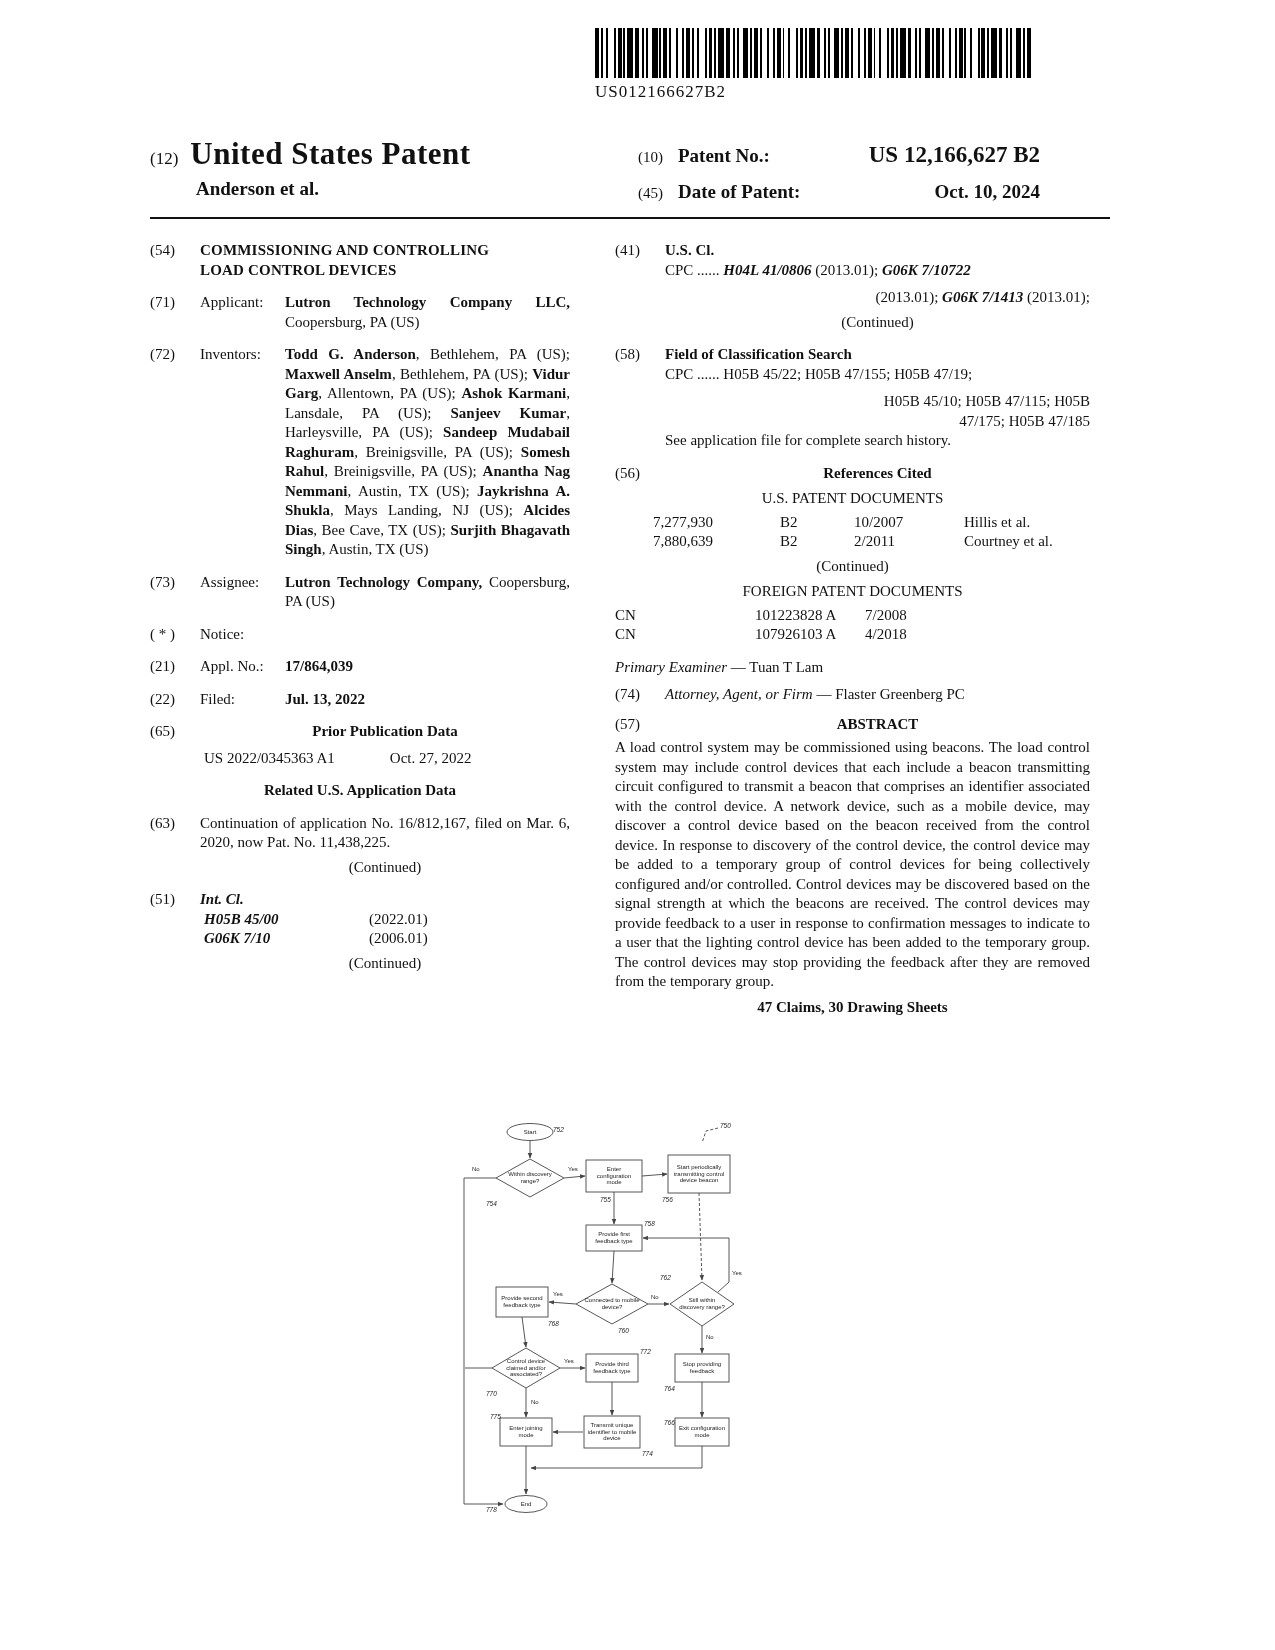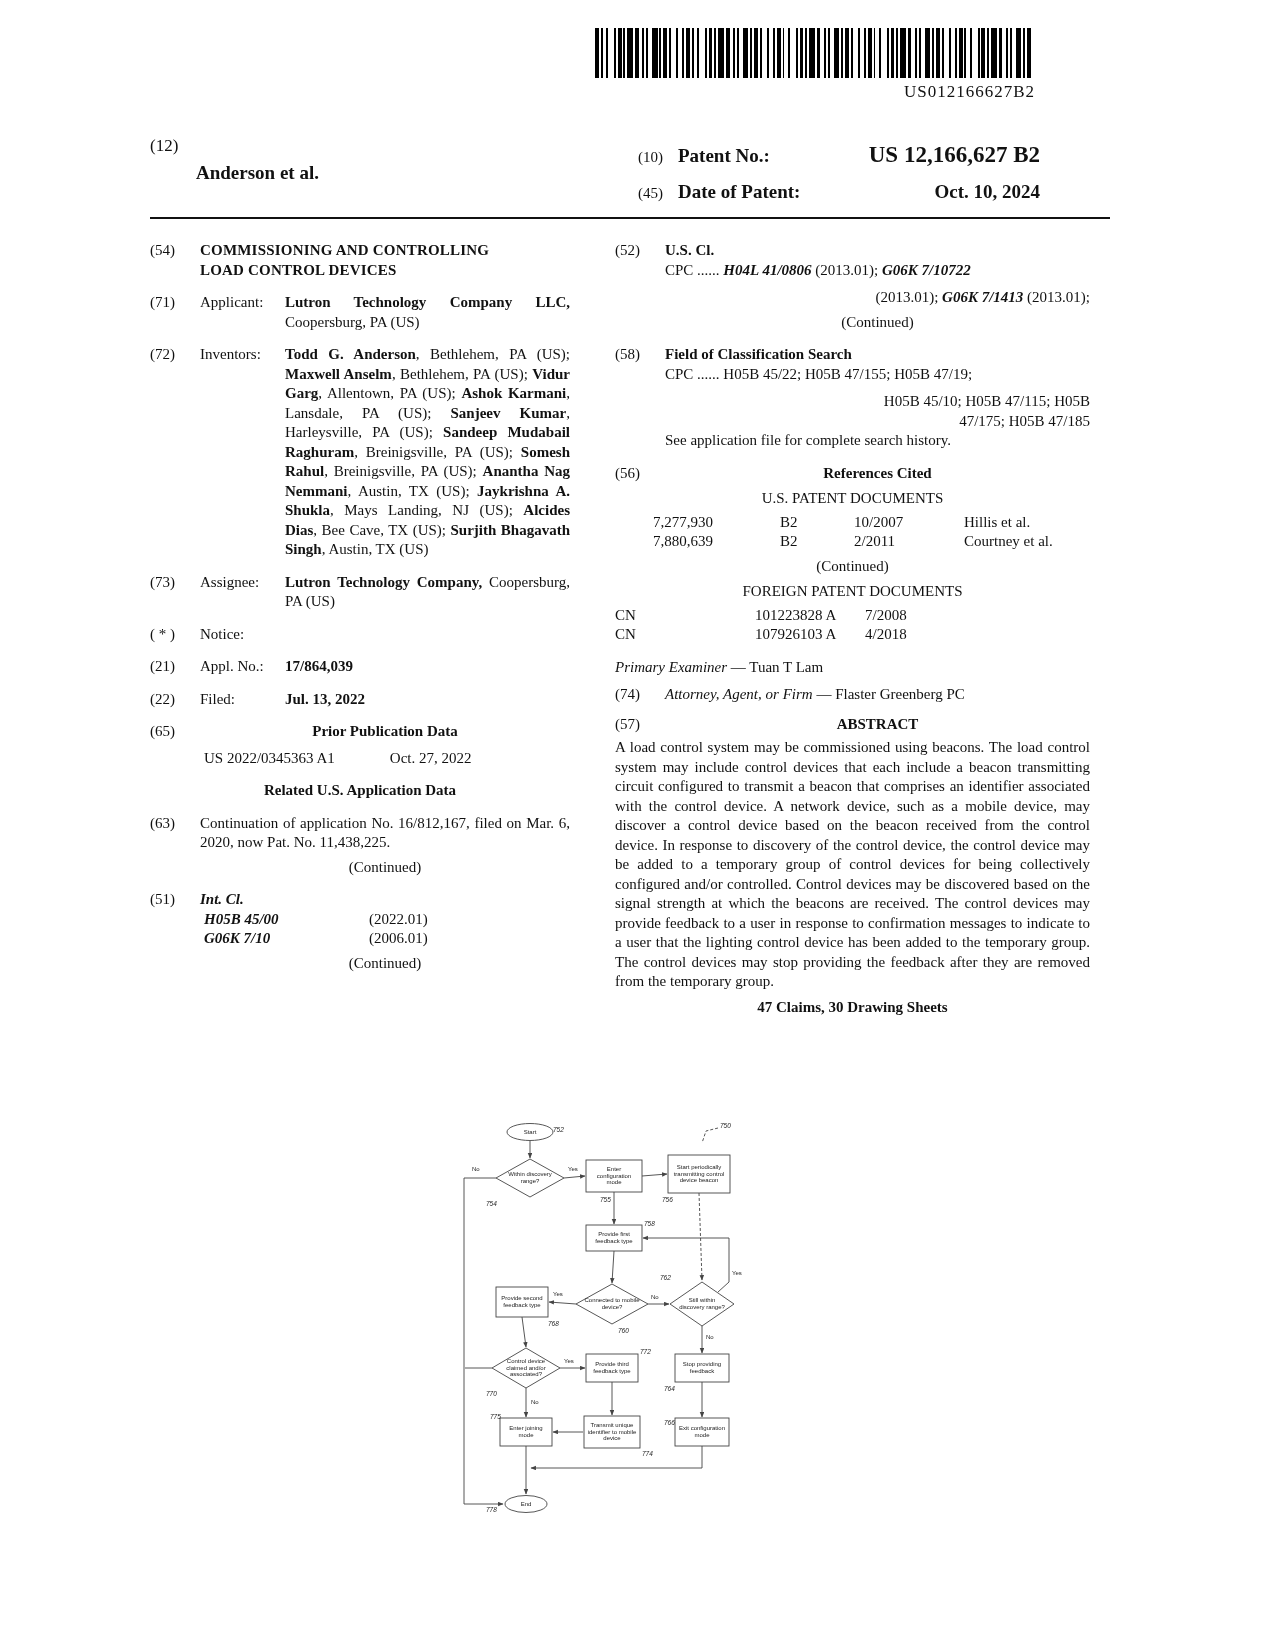--- a/index.html
+++ b/index.html
@@ -11,21 +11,21 @@
   }
   .bold { font-weight:bold; }
   .bi { font-weight:bold; font-style:italic; }
   .chead { text-align:center; font-weight:bold; }
   .cnorm { text-align:center; }
   .cont { text-align:center; margin-top:5px; }
   .just { text-align:justify; }
 
   
   .barcode-wrap { position:absolute; left:595px; top:28px; width:440px; height:50px; overflow:hidden; white-space:nowrap; }
-  .barcode-num { position:absolute; left:595px; top:82px; width:440px; text-align:right; font-size:17px; letter-spacing:1px; }
+  .barcode-num { position:absolute; left:595px; top:82px; width:440px; text-align:left; font-size:17px; letter-spacing:1px; }
 
   
   .hdr-left { position:absolute; left:150px; top:136px; }
   .hdr-line1 { display:flex; align-items:baseline; gap:12px; }
   .hdr-num12 { font-size:17px; }
   .hdr-title { font-size:31px; font-weight:bold; letter-spacing:0.5px; }
   .hdr-authors { font-size:19px; font-weight:bold; margin:6px 0 0 46px; }
   .hdr-right { position:absolute; left:638px; top:142px; width:402px; }
   .hdr-row { display:grid; grid-template-columns:40px 175px 1fr; align-items:baseline; margin-bottom:13px; }
   .hdr-row .paren { font-size:15px; }
@@ -68,20 +68,21 @@
 <body>
 
 <div class="page">
 
   <div class="barcode-wrap" id="barcode-bars"><span style="display:inline-block;vertical-align:top;height:100%;width:3.8px;background:#000;"></span><span style="display:inline-block;vertical-align:top;height:100%;width:1.9px;"></span><span style="display:inline-block;vertical-align:top;height:100%;width:1.9px;background:#000;"></span><span style="display:inline-block;vertical-align:top;height:100%;width:3.8px;"></span><span style="display:inline-block;vertical-align:top;height:100%;width:1.9px;background:#000;"></span><span style="display:inline-block;vertical-align:top;height:100%;width:5.699999999999999px;"></span><span style="display:inline-block;vertical-align:top;height:100%;width:1.9px;background:#000;"></span><span style="display:inline-block;vertical-align:top;height:100%;width:1.9px;"></span><span style="display:inline-block;vertical-align:top;height:100%;width:3.8px;background:#000;"></span><span style="display:inline-block;vertical-align:top;height:100%;width:1.9px;"></span><span style="display:inline-block;vertical-align:top;height:100%;width:1.9px;background:#000;"></span><span style="display:inline-block;vertical-align:top;height:100%;width:1.9px;"></span><span style="display:inline-block;vertical-align:top;height:100%;width:5.699999999999999px;background:#000;"></span><span style="display:inline-block;vertical-align:top;height:100%;width:1.9px;"></span><span style="display:inline-block;vertical-align:top;height:100%;width:3.8px;background:#000;"></span><span style="display:inline-block;vertical-align:top;height:100%;width:3.8px;"></span><span style="display:inline-block;vertical-align:top;height:100%;width:1.9px;background:#000;"></span><span style="display:inline-block;vertical-align:top;height:100%;width:1.9px;"></span><span style="display:inline-block;vertical-align:top;height:100%;width:1.9px;background:#000;"></span><span style="display:inline-block;vertical-align:top;height:100%;width:3.8px;"></span><span style="display:inline-block;vertical-align:top;height:100%;width:5.699999999999999px;background:#000;"></span><span style="display:inline-block;vertical-align:top;height:100%;width:1.9px;"></span><span style="display:inline-block;vertical-align:top;height:100%;width:1.9px;background:#000;"></span><span style="display:inline-block;vertical-align:top;height:100%;width:1.9px;"></span><span style="display:inline-block;vertical-align:top;height:100%;width:3.8px;background:#000;"></span><span style="display:inline-block;vertical-align:top;height:100%;width:1.9px;"></span><span style="display:inline-block;vertical-align:top;height:100%;width:1.9px;background:#000;"></span><span style="display:inline-block;vertical-align:top;height:100%;width:5.699999999999999px;"></span><span style="display:inline-block;vertical-align:top;height:100%;width:1.9px;background:#000;"></span><span style="display:inline-block;vertical-align:top;height:100%;width:3.8px;"></span><span style="display:inline-block;vertical-align:top;height:100%;width:1.9px;background:#000;"></span><span style="display:inline-block;vertical-align:top;height:100%;width:1.9px;"></span><span style="display:inline-block;vertical-align:top;height:100%;width:3.8px;background:#000;"></span><span style="display:inline-block;vertical-align:top;height:100%;width:1.9px;"></span><span style="display:inline-block;vertical-align:top;height:100%;width:1.9px;background:#000;"></span><span style="display:inline-block;vertical-align:top;height:100%;width:3.8px;"></span><span style="display:inline-block;vertical-align:top;height:100%;width:1.9px;background:#000;"></span><span style="display:inline-block;vertical-align:top;height:100%;width:5.699999999999999px;"></span><span style="display:inline-block;vertical-align:top;height:100%;width:1.9px;background:#000;"></span><span style="display:inline-block;vertical-align:top;height:100%;width:1.9px;"></span><span style="display:inline-block;vertical-align:top;height:100%;width:3.8px;background:#000;"></span><span style="display:inline-block;vertical-align:top;height:100%;width:1.9px;"></span><span style="display:inline-block;vertical-align:top;height:100%;width:1.9px;background:#000;"></span><span style="display:inline-block;vertical-align:top;height:100%;width:1.9px;"></span><span style="display:inline-block;vertical-align:top;height:100%;width:5.699999999999999px;background:#000;"></span><span style="display:inline-block;vertical-align:top;height:100%;width:1.9px;"></span><span style="display:inline-block;vertical-align:top;height:100%;width:3.8px;background:#000;"></span><span style="display:inline-block;vertical-align:top;height:100%;width:3.8px;"></span><span style="display:inline-block;vertical-align:top;height:100%;width:1.9px;background:#000;"></span><span style="display:inline-block;vertical-align:top;height:100%;width:1.9px;"></span><span style="display:inline-block;vertical-align:top;height:100%;width:1.9px;background:#000;"></span><span style="display:inline-block;vertical-align:top;height:100%;width:3.8px;"></span><span style="display:inline-block;vertical-align:top;height:100%;width:5.699999999999999px;background:#000;"></span><span style="display:inline-block;vertical-align:top;height:100%;width:1.9px;"></span><span style="display:inline-block;vertical-align:top;height:100%;width:1.9px;background:#000;"></span><span style="display:inline-block;vertical-align:top;height:100%;width:1.9px;"></span><span style="display:inline-block;vertical-align:top;height:100%;width:3.8px;background:#000;"></span><span style="display:inline-block;vertical-align:top;height:100%;width:1.9px;"></span><span style="display:inline-block;vertical-align:top;height:100%;width:1.9px;background:#000;"></span><span style="display:inline-block;vertical-align:top;height:100%;width:5.699999999999999px;"></span><span style="display:inline-block;vertical-align:top;height:100%;width:1.9px;background:#000;"></span><span style="display:inline-block;vertical-align:top;height:100%;width:3.8px;"></span><span style="display:inline-block;vertical-align:top;height:100%;width:1.9px;background:#000;"></span><span style="display:inline-block;vertical-align:top;height:100%;width:1.9px;"></span><span style="display:inline-block;vertical-align:top;height:100%;width:3.8px;background:#000;"></span><span style="display:inline-block;vertical-align:top;height:100%;width:1.9px;"></span><span style="display:inline-block;vertical-align:top;height:100%;width:1.9px;background:#000;"></span><span style="display:inline-block;vertical-align:top;height:100%;width:3.8px;"></span><span style="display:inline-block;vertical-align:top;height:100%;width:1.9px;background:#000;"></span><span style="display:inline-block;vertical-align:top;height:100%;width:5.699999999999999px;"></span><span style="display:inline-block;vertical-align:top;height:100%;width:1.9px;background:#000;"></span><span style="display:inline-block;vertical-align:top;height:100%;width:1.9px;"></span><span style="display:inline-block;vertical-align:top;height:100%;width:3.8px;background:#000;"></span><span style="display:inline-block;vertical-align:top;height:100%;width:1.9px;"></span><span style="display:inline-block;vertical-align:top;height:100%;width:1.9px;background:#000;"></span><span style="display:inline-block;vertical-align:top;height:100%;width:1.9px;"></span><span style="display:inline-block;vertical-align:top;height:100%;width:5.699999999999999px;background:#000;"></span><span style="display:inline-block;vertical-align:top;height:100%;width:1.9px;"></span><span style="display:inline-block;vertical-align:top;height:100%;width:3.8px;background:#000;"></span><span style="display:inline-block;vertical-align:top;height:100%;width:3.8px;"></span><span style="display:inline-block;vertical-align:top;height:100%;width:1.9px;background:#000;"></span><span style="display:inline-block;vertical-align:top;height:100%;width:1.9px;"></span><span style="display:inline-block;vertical-align:top;height:100%;width:1.9px;background:#000;"></span><span style="display:inline-block;vertical-align:top;height:100%;width:3.8px;"></span><span style="display:inline-block;vertical-align:top;height:100%;width:5.699999999999999px;background:#000;"></span><span style="display:inline-block;vertical-align:top;height:100%;width:1.9px;"></span><span style="display:inline-block;vertical-align:top;height:100%;width:1.9px;background:#000;"></span><span style="display:inline-block;vertical-align:top;height:100%;width:1.9px;"></span><span style="display:inline-block;vertical-align:top;height:100%;width:3.8px;background:#000;"></span><span style="display:inline-block;vertical-align:top;height:100%;width:1.9px;"></span><span style="display:inline-block;vertical-align:top;height:100%;width:1.9px;background:#000;"></span><span style="display:inline-block;vertical-align:top;height:100%;width:5.699999999999999px;"></span><span style="display:inline-block;vertical-align:top;height:100%;width:1.9px;background:#000;"></span><span style="display:inline-block;vertical-align:top;height:100%;width:3.8px;"></span><span style="display:inline-block;vertical-align:top;height:100%;width:1.9px;background:#000;"></span><span style="display:inline-block;vertical-align:top;height:100%;width:1.9px;"></span><span style="display:inline-block;vertical-align:top;height:100%;width:3.8px;background:#000;"></span><span style="display:inline-block;vertical-align:top;height:100%;width:1.9px;"></span><span style="display:inline-block;vertical-align:top;height:100%;width:1.9px;background:#000;"></span><span style="display:inline-block;vertical-align:top;height:100%;width:3.8px;"></span><span style="display:inline-block;vertical-align:top;height:100%;width:1.9px;background:#000;"></span><span style="display:inline-block;vertical-align:top;height:100%;width:5.699999999999999px;"></span><span style="display:inline-block;vertical-align:top;height:100%;width:1.9px;background:#000;"></span><span style="display:inline-block;vertical-align:top;height:100%;width:1.9px;"></span><span style="display:inline-block;vertical-align:top;height:100%;width:3.8px;background:#000;"></span><span style="display:inline-block;vertical-align:top;height:100%;width:1.9px;"></span><span style="display:inline-block;vertical-align:top;height:100%;width:1.9px;background:#000;"></span><span style="display:inline-block;vertical-align:top;height:100%;width:1.9px;"></span><span style="display:inline-block;vertical-align:top;height:100%;width:5.699999999999999px;background:#000;"></span><span style="display:inline-block;vertical-align:top;height:100%;width:1.9px;"></span><span style="display:inline-block;vertical-align:top;height:100%;width:3.8px;background:#000;"></span><span style="display:inline-block;vertical-align:top;height:100%;width:3.8px;"></span><span style="display:inline-block;vertical-align:top;height:100%;width:1.9px;background:#000;"></span><span style="display:inline-block;vertical-align:top;height:100%;width:1.9px;"></span><span style="display:inline-block;vertical-align:top;height:100%;width:1.9px;background:#000;"></span><span style="display:inline-block;vertical-align:top;height:100%;width:3.8px;"></span><span style="display:inline-block;vertical-align:top;height:100%;width:5.699999999999999px;background:#000;"></span><span style="display:inline-block;vertical-align:top;height:100%;width:1.9px;"></span><span style="display:inline-block;vertical-align:top;height:100%;width:1.9px;background:#000;"></span><span style="display:inline-block;vertical-align:top;height:100%;width:1.9px;"></span><span style="display:inline-block;vertical-align:top;height:100%;width:3.8px;background:#000;"></span><span style="display:inline-block;vertical-align:top;height:100%;width:1.9px;"></span><span style="display:inline-block;vertical-align:top;height:100%;width:1.9px;background:#000;"></span><span style="display:inline-block;vertical-align:top;height:100%;width:5.699999999999999px;"></span><span style="display:inline-block;vertical-align:top;height:100%;width:1.9px;background:#000;"></span><span style="display:inline-block;vertical-align:top;height:100%;width:3.8px;"></span><span style="display:inline-block;vertical-align:top;height:100%;width:1.9px;background:#000;"></span><span style="display:inline-block;vertical-align:top;height:100%;width:1.9px;"></span><span style="display:inline-block;vertical-align:top;height:100%;width:3.8px;background:#000;"></span><span style="display:inline-block;vertical-align:top;height:100%;width:1.9px;"></span><span style="display:inline-block;vertical-align:top;height:100%;width:1.9px;background:#000;"></span><span style="display:inline-block;vertical-align:top;height:100%;width:3.8px;"></span><span style="display:inline-block;vertical-align:top;height:100%;width:1.9px;background:#000;"></span><span style="display:inline-block;vertical-align:top;height:100%;width:5.699999999999999px;"></span><span style="display:inline-block;vertical-align:top;height:100%;width:1.9px;background:#000;"></span><span style="display:inline-block;vertical-align:top;height:100%;width:1.9px;"></span><span style="display:inline-block;vertical-align:top;height:100%;width:3.8px;background:#000;"></span><span style="display:inline-block;vertical-align:top;height:100%;width:1.9px;"></span><span style="display:inline-block;vertical-align:top;height:100%;width:1.9px;background:#000;"></span><span style="display:inline-block;vertical-align:top;height:100%;width:1.9px;"></span><span style="display:inline-block;vertical-align:top;height:100%;width:5.699999999999999px;background:#000;"></span><span style="display:inline-block;vertical-align:top;height:100%;width:1.9px;"></span><span style="display:inline-block;vertical-align:top;height:100%;width:3.8px;background:#000;"></span><span style="display:inline-block;vertical-align:top;height:100%;width:3.8px;"></span><span style="display:inline-block;vertical-align:top;height:100%;width:1.9px;background:#000;"></span><span style="display:inline-block;vertical-align:top;height:100%;width:1.9px;"></span><span style="display:inline-block;vertical-align:top;height:100%;width:1.9px;background:#000;"></span><span style="display:inline-block;vertical-align:top;height:100%;width:3.8px;"></span><span style="display:inline-block;vertical-align:top;height:100%;width:5.699999999999999px;background:#000;"></span><span style="display:inline-block;vertical-align:top;height:100%;width:1.9px;"></span><span style="display:inline-block;vertical-align:top;height:100%;width:1.9px;background:#000;"></span><span style="display:inline-block;vertical-align:top;height:100%;width:1.9px;"></span><span style="display:inline-block;vertical-align:top;height:100%;width:3.8px;background:#000;"></span><span style="display:inline-block;vertical-align:top;height:100%;width:1.9px;"></span></div>
   <div class="barcode-num">US012166627B2</div>
 
   <div class="hdr-left">
     <div class="hdr-line1">
       <span class="hdr-num12">(12)</span>
+      <span class="hdr-title">United States Patent</span>
     </div>
     <div class="hdr-authors">Anderson et al.</div>
   </div>
   <div class="hdr-right">
     <div class="hdr-row">
       <span class="paren">(10)</span>
       <span class="hlabel">Patent No.:</span>
       <span class="hdr-patno">US 12,166,627 B2</span>
     </div>
     <div class="hdr-row">
@@ -183,21 +184,21 @@
           </div>
           <div class="cont">(Continued)</div>
         </div>
       </div>
 
     </div>
 
     <div class="col-right">
 
       <div class="entry">
-        <div class="num">(52)</div>
+        <div class="num">(41)</div>
         <div>
           <div class="bold">U.S. Cl.</div>
           <div>CPC ...... <b><i>H04L 41/0806</i></b> (2013.01); <b><i>G06K 7/10722</i></b></div>
           <div class="cpc-line2">(2013.01); <b><i>G06K 7/1413</i></b> (2013.01);</div>
           <div class="cont">(Continued)</div>
         </div>
       </div>
 
       <div class="entry">
         <div class="num">(58)</div>

